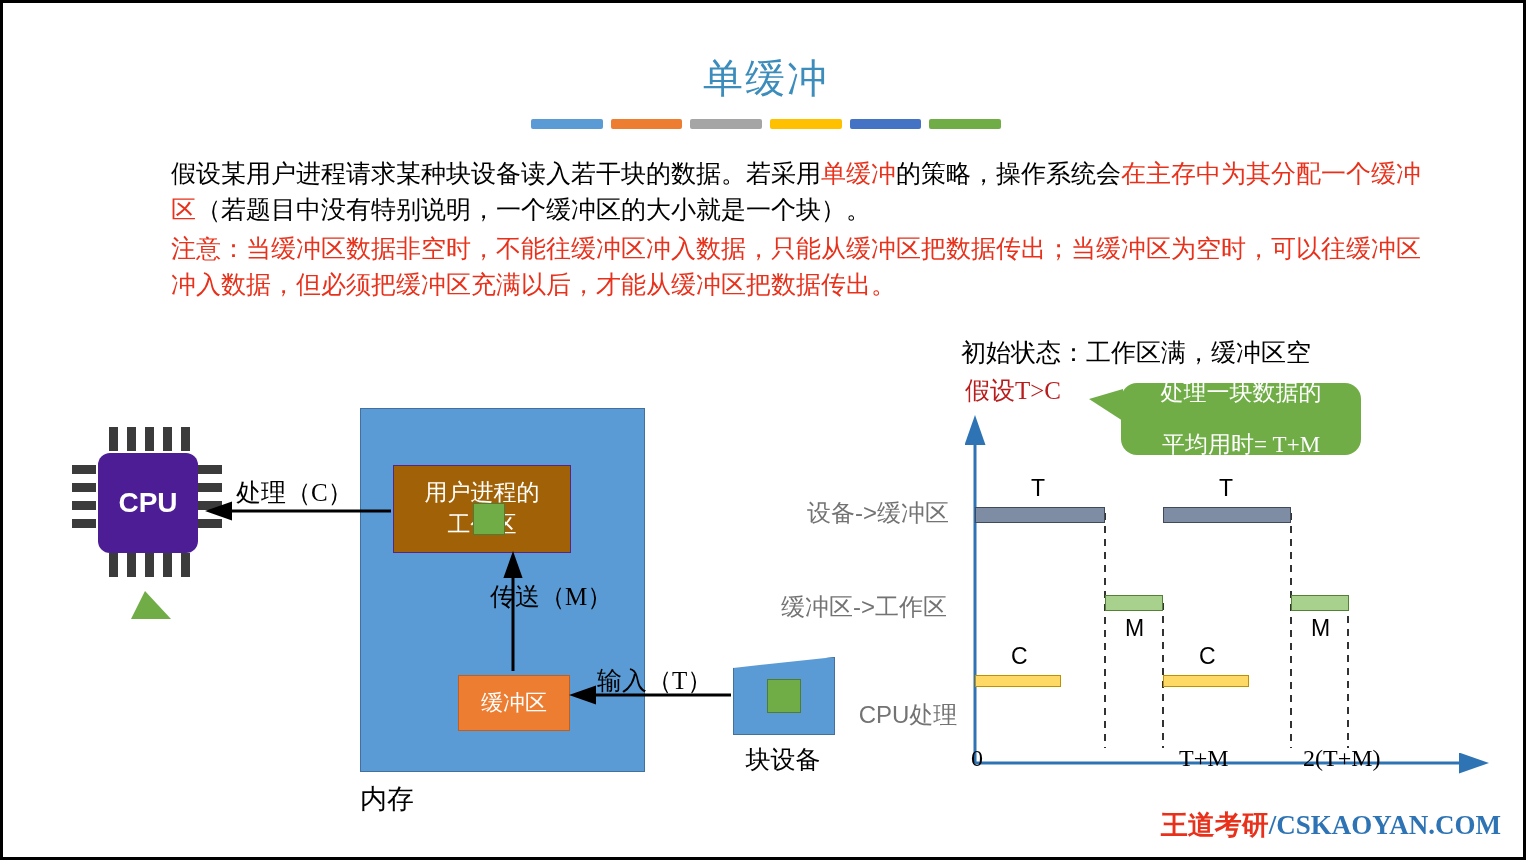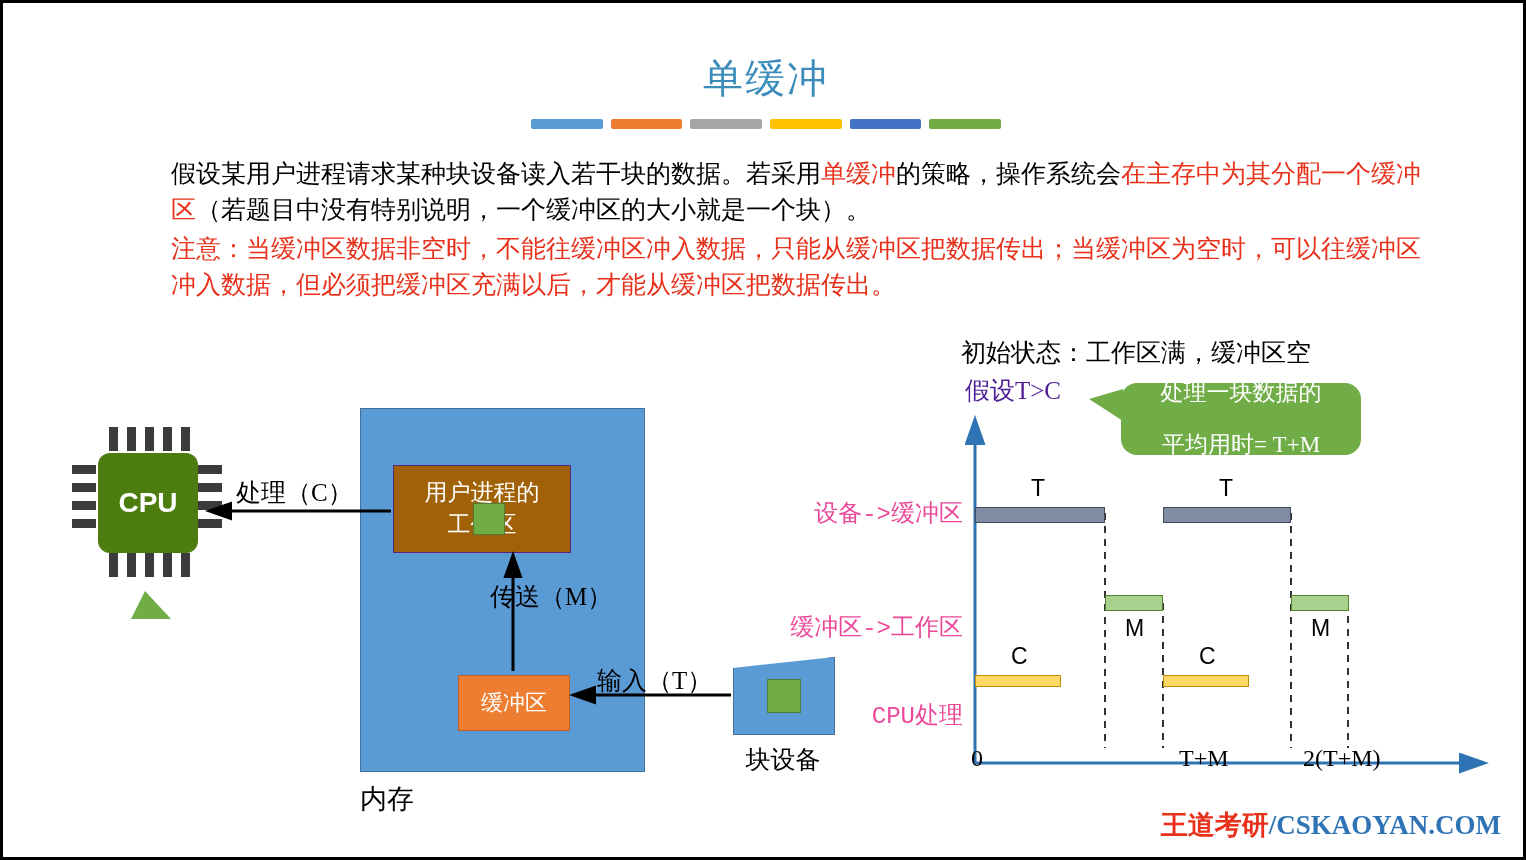--- a/index.html
+++ b/index.html
@@ -137,21 +137,21 @@
     color: #000;
   }
 
   
   .cpu-chip {
     position: absolute;
     left: 95px;
     top: 450px;
     width: 100px;
     height: 100px;
-    background: #4d7c0f;
+    background: #4c1d95;
     border-radius: 12px;
     color: #ffffff;
     font-size: 28px;
     font-weight: bold;
     display: flex;
     align-items: center;
     justify-content: center;
     font-family: "Liberation Sans", sans-serif;
   }
   .cpu-pins { position: absolute; display: flex; }
@@ -237,32 +237,32 @@
   }
 
   
   .chart-note {
     position: absolute;
     font-family: "Liberation Serif", serif;
     font-size: 25px;
     white-space: nowrap;
   }
   #note-init { left: 958px; top: 333px; color: #000; }
-  #note-assume { left: 962px; top: 371px; color: #4c1d95; }
+  #note-assume { left: 962px; top: 371px; color: #b91c1c; }
 
   .axis-row-label {
     position: absolute;
-    font-family: Liberation Mono, monospace;
+    font-family: Liberation Sans, sans-serif;
     font-size: 24px;
-    color: #ec4899;
-    text-align: right;
+    color: #737373;
+    text-align: center;
     white-space: nowrap;
   }
   #rl-dev { left: 790px; top: 494px; width: 170px; }
-  #rl-buf { left: 762px; top: 608px; width: 198px; }
+  #rl-buf { left: 762px; top: 588px; width: 198px; }
   #rl-cpu { left: 850px; top: 696px; width: 110px; }
 
   .tick-label {
     position: absolute;
     font-family: "Liberation Serif", serif;
     font-size: 24px;
     color: #000;
   }
   #tick-0 { left: 968px; top: 742px; }
   #tick-tm { left: 1176px; top: 742px; }

